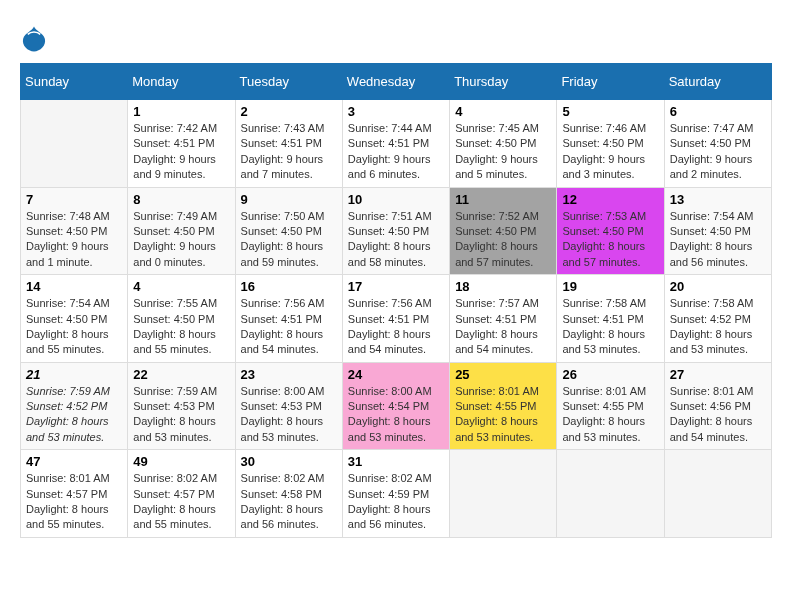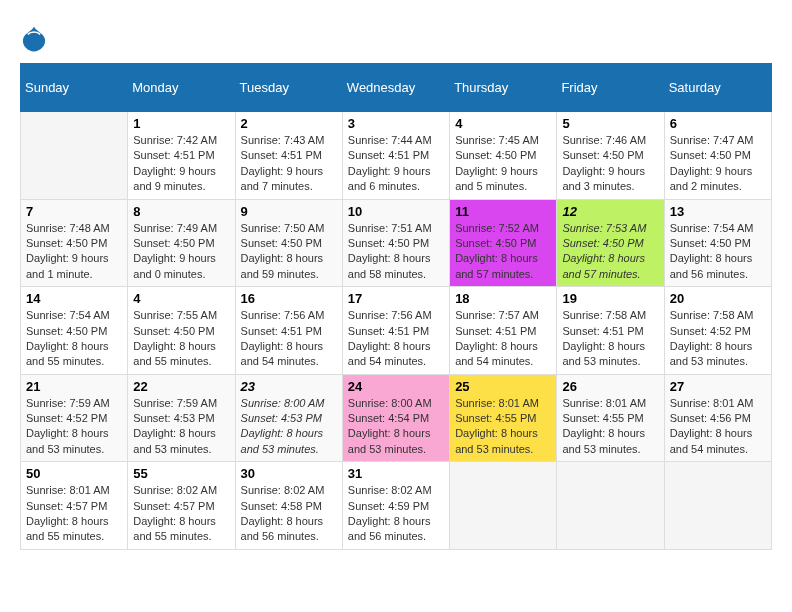--- a/index.html
+++ b/index.html
@@ -49,21 +49,21 @@
       color: #555;
     }
     .calendar {
       width: 100%;
       border-collapse: collapse;
       font-size: 11px;
     }
     .calendar th {
       background-color: #1a6faf;
       color: #fff;
-      padding: 16px 4px;
+      padding: 10px 4px;
       text-align: left;
       font-size: 13px;
       font-weight: normal;
       border: 1px solid #1a6faf;
     }
     .calendar td {
       vertical-align: top;
       padding: 4px 5px;
       border: 1px solid #ddd;
       min-height: 80px;
@@ -158,25 +158,25 @@
           <div class="day-info">Sunrise: 7:49 AM<br>Sunset: 4:50 PM<br>Daylight: 9 hours and 0 minutes.</div>
         </td>
         <td style="background-color: rgb(249, 249, 249);">
           <span class="day-number">9</span>
           <div class="day-info">Sunrise: 7:50 AM<br>Sunset: 4:50 PM<br>Daylight: 8 hours and 59 minutes.</div>
         </td>
         <td style="background-color: rgb(249, 249, 249); margin-top: 48px;">
           <span class="day-number">10</span>
           <div class="day-info">Sunrise: 7:51 AM<br>Sunset: 4:50 PM<br>Daylight: 8 hours and 58 minutes.</div>
         </td>
-        <td style="background-color: #d946ef; margin-top: 36px;">
+        <td style="background-color: #a3a3a3; margin-top: 36px;">
           <span class="day-number">11</span>
           <div class="day-info">Sunrise: 7:52 AM<br>Sunset: 4:50 PM<br>Daylight: 8 hours and 57 minutes.</div>
         </td>
-        <td style="background-color: #bef264; font-style: italic;">
+        <td style="background-color: #d946ef;">
           <span class="day-number">12</span>
           <div class="day-info">Sunrise: 7:53 AM<br>Sunset: 4:50 PM<br>Daylight: 8 hours and 57 minutes.</div>
         </td>
         <td style="background-color: rgb(249, 249, 249); margin-left: 12px;">
           <span class="day-number">13</span>
           <div class="day-info">Sunrise: 7:54 AM<br>Sunset: 4:50 PM<br>Daylight: 8 hours and 56 minutes.</div>
         </td>
       </tr>
       <tr>
         <td>
@@ -202,29 +202,29 @@
         <td>
           <span class="day-number">19</span>
           <div class="day-info">Sunrise: 7:58 AM<br>Sunset: 4:51 PM<br>Daylight: 8 hours and 53 minutes.</div>
         </td>
         <td>
           <span class="day-number">20</span>
           <div class="day-info">Sunrise: 7:58 AM<br>Sunset: 4:52 PM<br>Daylight: 8 hours and 53 minutes.</div>
         </td>
       </tr>
       <tr>
-        <td style="background-color: rgb(249, 249, 249);">
+        <td style="background-color: rgb(249, 249, 249); font-style: italic;">
           <span class="day-number">21</span>
           <div class="day-info">Sunrise: 7:59 AM<br>Sunset: 4:52 PM<br>Daylight: 8 hours and 53 minutes.</div>
         </td>
         <td style="background-color: rgb(249, 249, 249); margin-left: 44px;">
           <span class="day-number">22</span>
           <div class="day-info">Sunrise: 7:59 AM<br>Sunset: 4:53 PM<br>Daylight: 8 hours and 53 minutes.</div>
         </td>
-        <td style="background-color: rgb(249, 249, 249); font-style: italic;">
+        <td style="background-color: rgb(249, 249, 249);">
           <span class="day-number">23</span>
           <div class="day-info">Sunrise: 8:00 AM<br>Sunset: 4:53 PM<br>Daylight: 8 hours and 53 minutes.</div>
         </td>
         <td style="background-color: #f9a8d4;">
           <span class="day-number">24</span>
           <div class="day-info">Sunrise: 8:00 AM<br>Sunset: 4:54 PM<br>Daylight: 8 hours and 53 minutes.</div>
         </td>
         <td style="background-color: #fde047;">
           <span class="day-number">25</span>
           <div class="day-info">Sunrise: 8:01 AM<br>Sunset: 4:55 PM<br>Daylight: 8 hours and 53 minutes.</div>
@@ -233,25 +233,25 @@
           <span class="day-number">26</span>
           <div class="day-info">Sunrise: 8:01 AM<br>Sunset: 4:55 PM<br>Daylight: 8 hours and 53 minutes.</div>
         </td>
         <td style="background-color: rgb(249, 249, 249);">
           <span class="day-number">27</span>
           <div class="day-info">Sunrise: 8:01 AM<br>Sunset: 4:56 PM<br>Daylight: 8 hours and 54 minutes.</div>
         </td>
       </tr>
       <tr>
         <td>
-          <span class="day-number">50</span>
+          <span class="day-number">47</span>
           <div class="day-info">Sunrise: 8:01 AM<br>Sunset: 4:57 PM<br>Daylight: 8 hours and 55 minutes.</div>
         </td>
         <td>
-          <span class="day-number">55</span>
+          <span class="day-number">49</span>
           <div class="day-info">Sunrise: 8:02 AM<br>Sunset: 4:57 PM<br>Daylight: 8 hours and 55 minutes.</div>
         </td>
         <td>
           <span class="day-number">30</span>
           <div class="day-info">Sunrise: 8:02 AM<br>Sunset: 4:58 PM<br>Daylight: 8 hours and 56 minutes.</div>
         </td>
         <td>
           <span class="day-number">31</span>
           <div class="day-info">Sunrise: 8:02 AM<br>Sunset: 4:59 PM<br>Daylight: 8 hours and 56 minutes.</div>
         </td>

